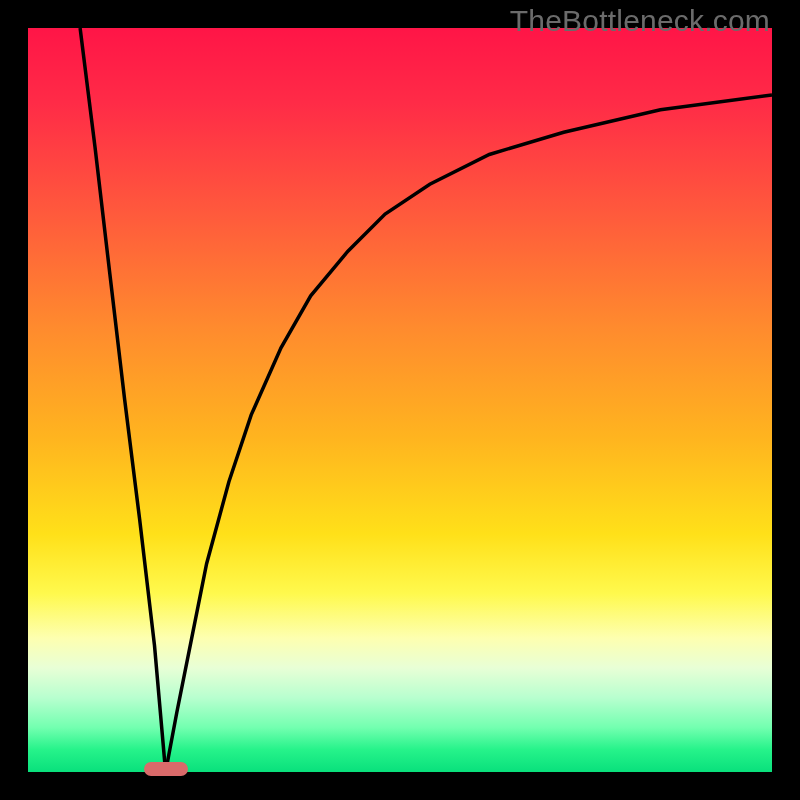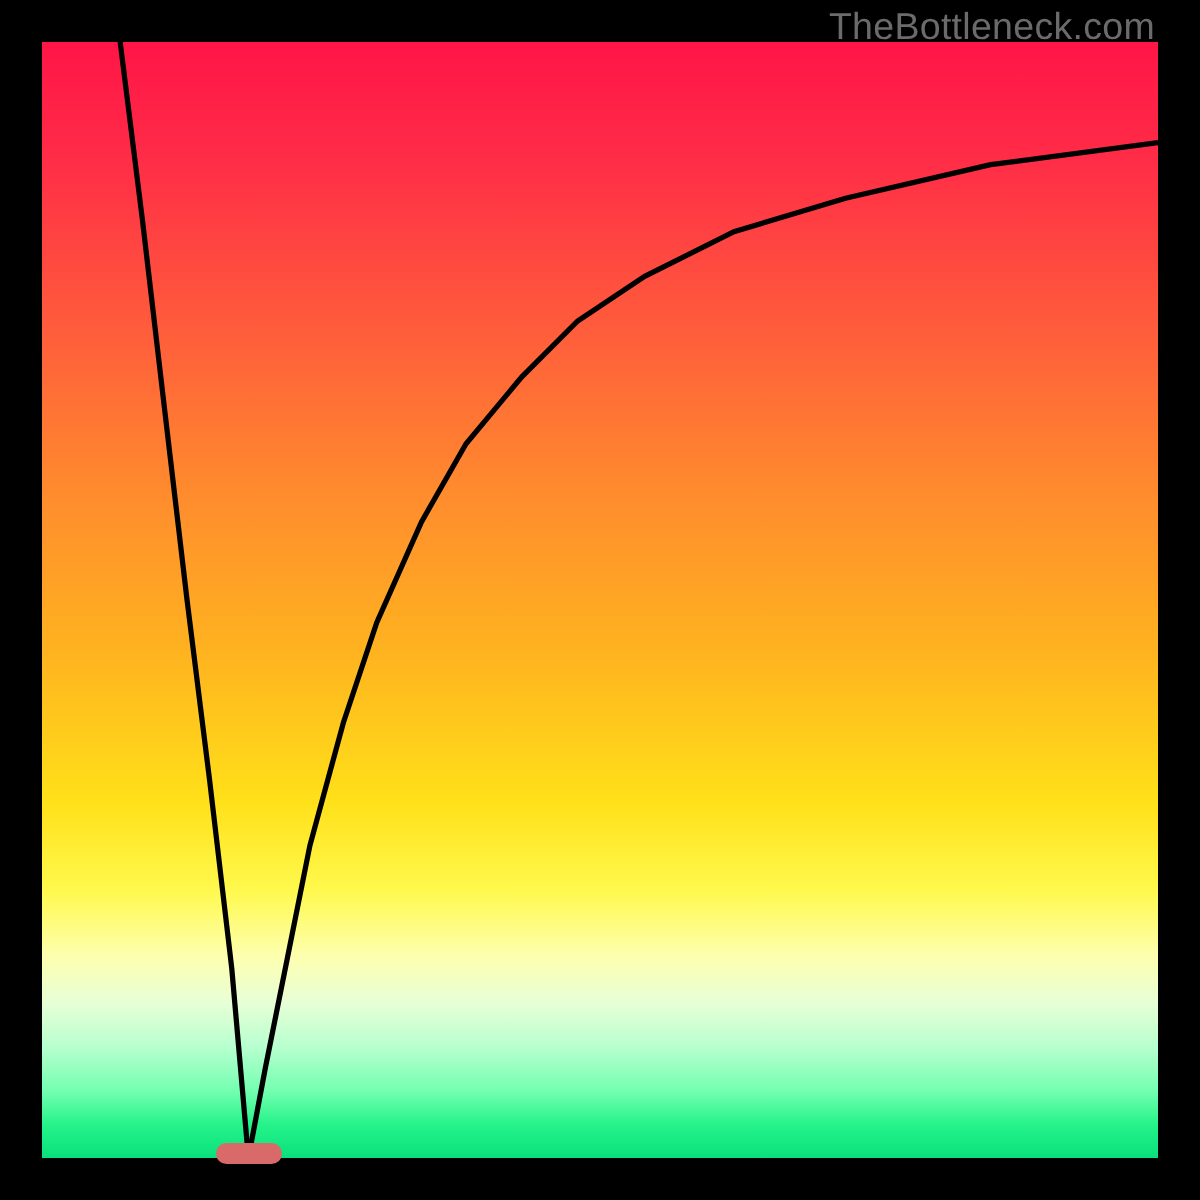--- a/index.html
+++ b/index.html
@@ -46,21 +46,21 @@
     height: 14px;
     border-radius: 7px;
     background: #d96a6a;
     transform: translate(-50%, -50%);
   }
   .watermark {
     position: absolute;
     top: 4px;
     right: 30px;
     font-family: Arial, Helvetica, sans-serif;
-    font-size: 25px;
+    font-size: 30px;
     color: #6b6b6b;
     letter-spacing: 0.2px;
     text-align: right;
   }
 </style>
 </head>
 <body>
 
 <div class="frame">
 

